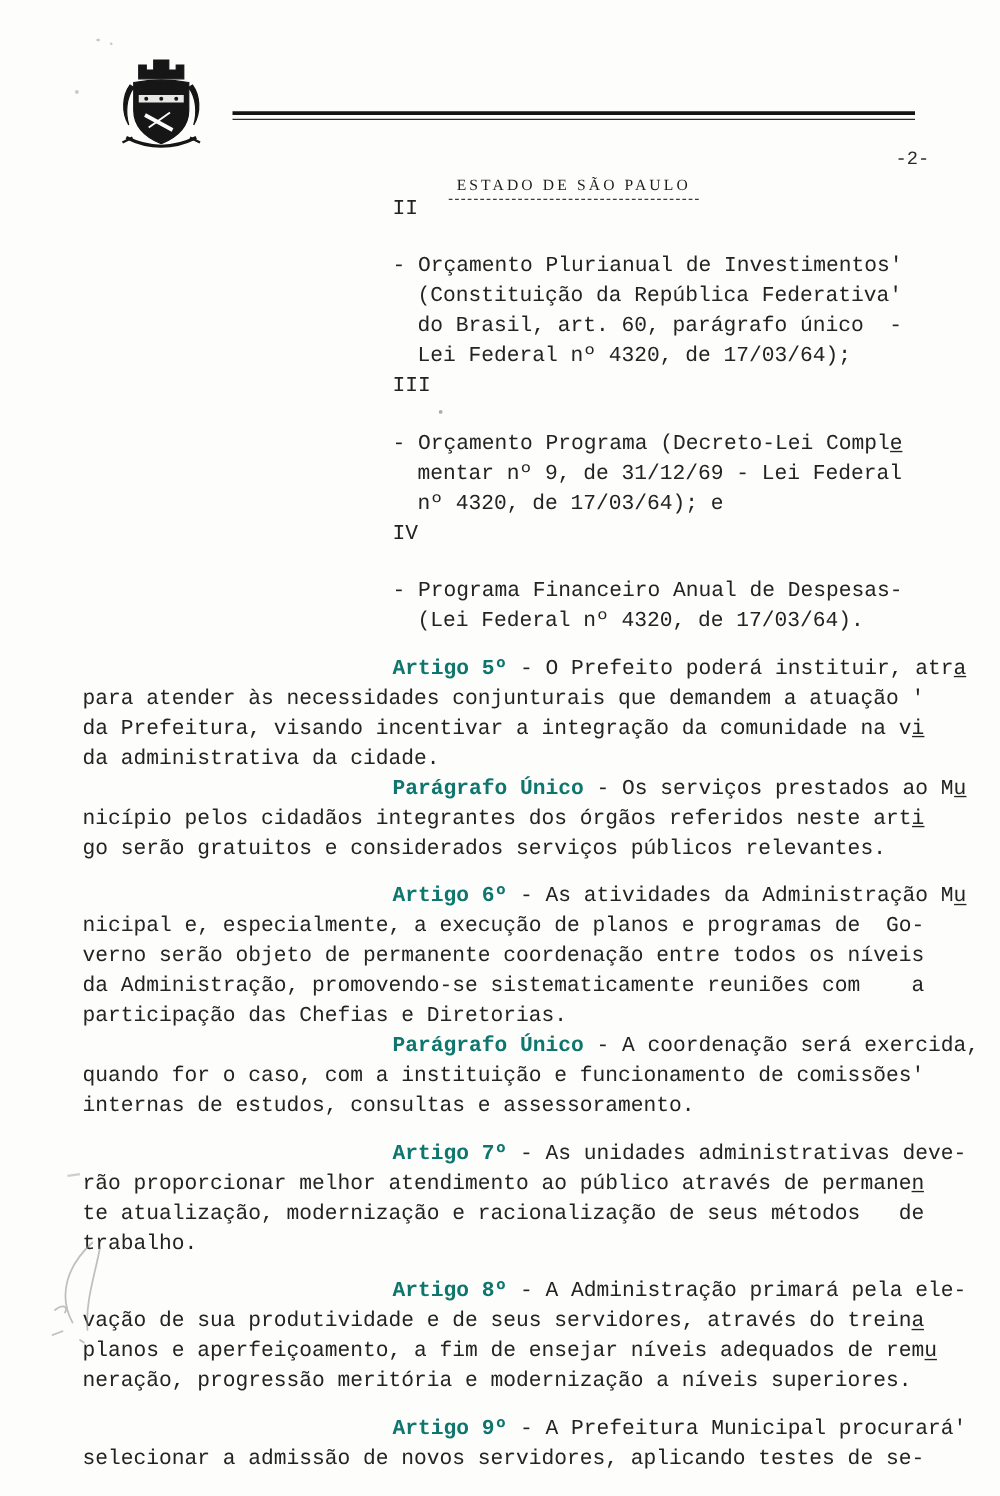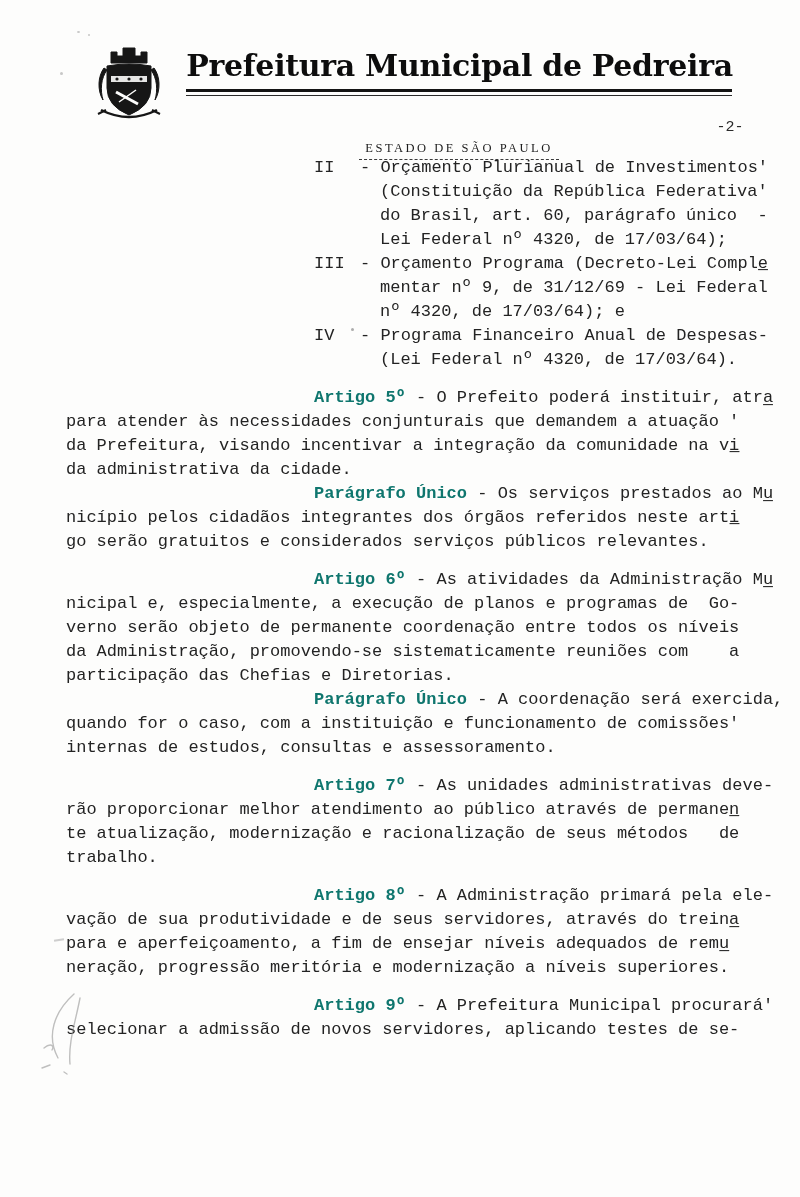--- a/index.html
+++ b/index.html
@@ -28,21 +28,21 @@
   }
   .page-num{
     position:absolute;left:705px;top:119px;width:50px;text-align:center;
     font-size:15px;color:#2a2a2a;
   }
   
   .body{padding:6px 66px 0 66px;font-size:17px;line-height:24px;}
   .line{white-space:pre;}
   
   .roman-list{margin-left:248px;margin-bottom:8px;}
-  .list-item{display:flex;}
+  .list-item{display:flex;flex-direction:column;}
   .numeral{width:46px;flex:0 0 46px;}
   .item-lines{flex:1;}
   .item-lines .line.cont{padding-left:20px;}
   
   .para .line.first{padding-left:248px;}
   .para.gap{margin-top:14px;}
   .label{font-weight:700;color:#0f766e;}
   
   .speck{position:absolute;background:#9a9a9a;opacity:.55;border-radius:50%;}
   .speck.s1{left:77px;top:31px;width:3px;height:2px;}
@@ -73,21 +73,20 @@
       <circle cx="23" cy="35" r="1.6" fill="#161616"></circle>
       <circle cx="35" cy="35" r="1.6" fill="#161616"></circle>
       <circle cx="47" cy="35" r="1.6" fill="#161616"></circle>
       <path d="M22 48 L44 60" stroke="#fdfdfc" stroke-width="3" fill="none"></path>
       <path d="M25 58 L42 46" stroke="#fdfdfc" stroke-width="1.5" fill="none"></path>
 
       <path d="M7 66 Q35 80 63 66" stroke="#161616" stroke-width="2.5" fill="none"></path>
       <path d="M4 70 L12 66 M66 70 L58 66" stroke="#161616" stroke-width="2" fill="none"></path>
     </svg>
 
-    <div class="title">Prefeitura Municipal de Pedreira</div>
     <div class="rule-thick"></div>
     <div class="rule-thin"></div>
     <div class="subtitle-wrap">
       <span class="subtitle">ESTADO DE SÃO PAULO</span>
     </div>
     <div class="page-num">-2-</div>
   </div>
 
   <div class="body">
     <div class="roman-list" id="roman-list">
@@ -142,21 +141,21 @@
         </div>
         <div class="para gap">
           <div class="line first"><span class="label">Artigo 7º</span><span> - As unidades administrativas deve-</span></div>
           <div class="line">rão proporcionar melhor atendimento ao público através de permanen̲</div>
           <div class="line">te atualização, modernização e racionalização de seus métodos   de</div>
           <div class="line">trabalho.</div>
         </div>
         <div class="para gap">
           <div class="line first"><span class="label">Artigo 8º</span><span> - A Administração primará pela ele-</span></div>
           <div class="line">vação de sua produtividade e de seus servidores, através do treina̲</div>
-          <div class="line">para e aperfeiçoamento, a fim de ensejar níveis adequados de remu̲</div>
+          <div class="line">planos e aperfeiçoamento, a fim de ensejar níveis adequados de remu̲</div>
           <div class="line">neração, progressão meritória e modernização a níveis superiores.</div>
         </div>
         <div class="para gap">
           <div class="line first"><span class="label">Artigo 9º</span><span> - A Prefeitura Municipal procurará'</span></div>
           <div class="line">selecionar a admissão de novos servidores, aplicando testes de se-</div>
         </div>
       </div>
   </div>
 
   <div class="speck s1"></div>

